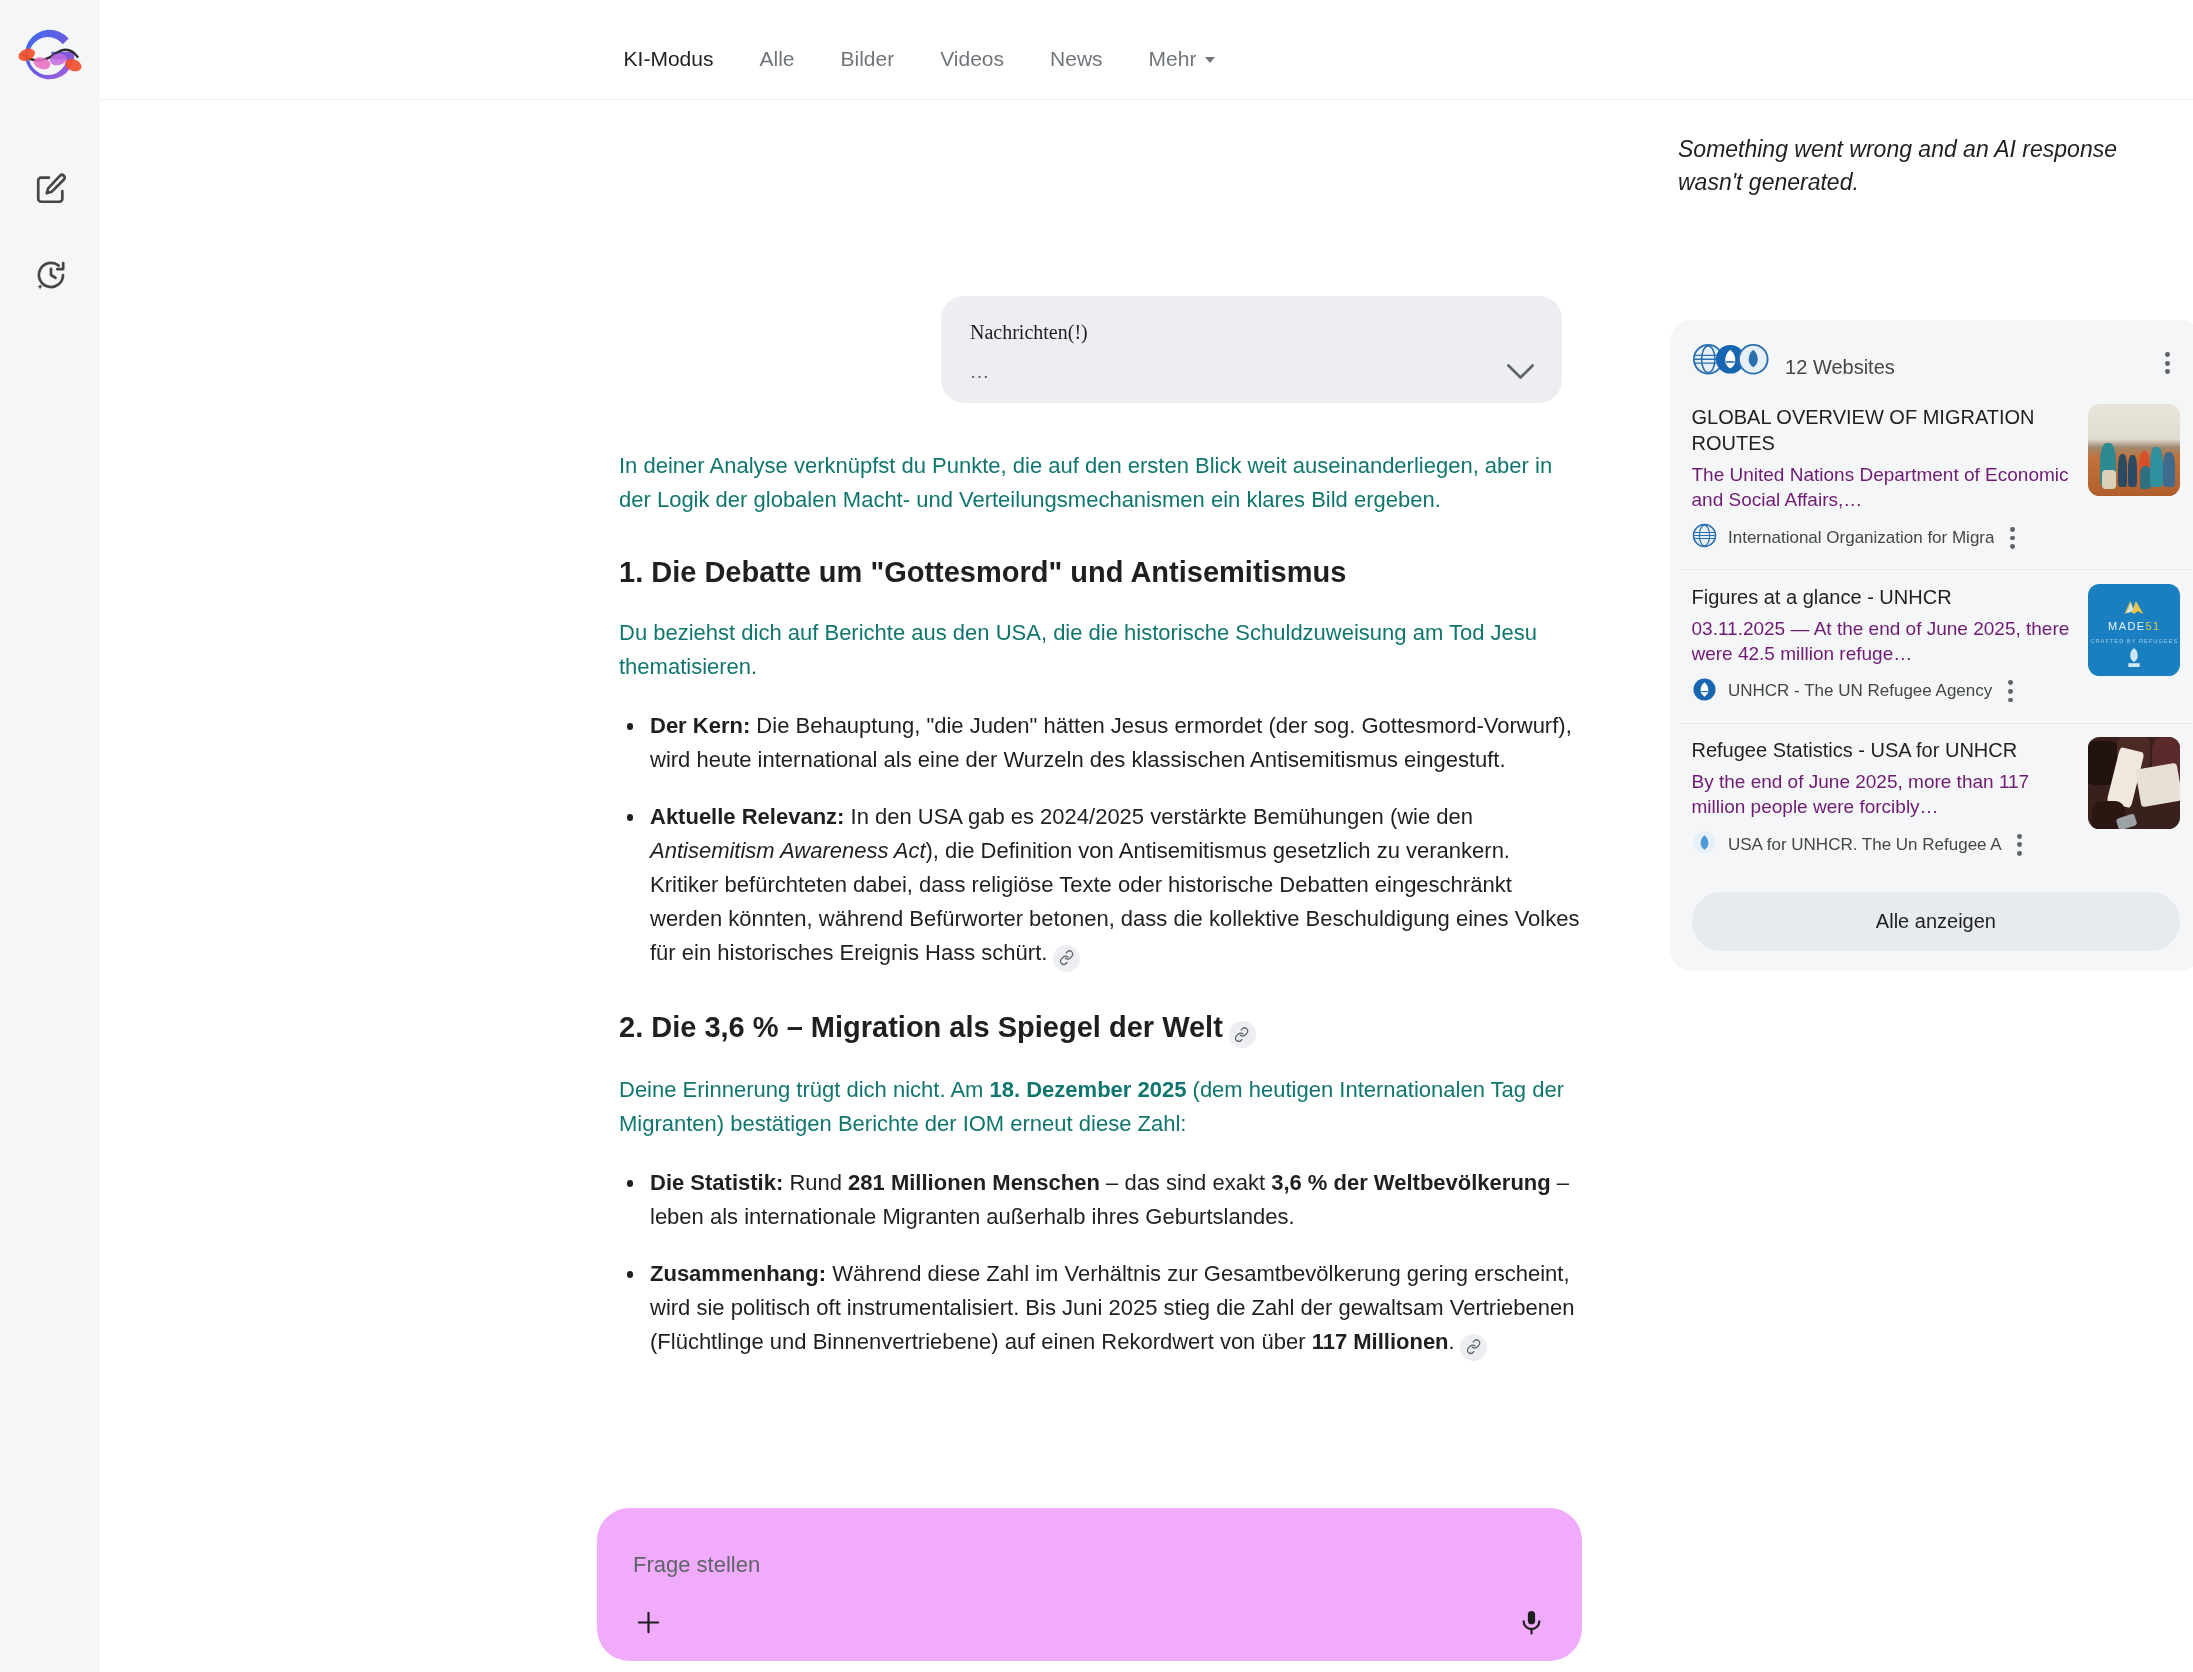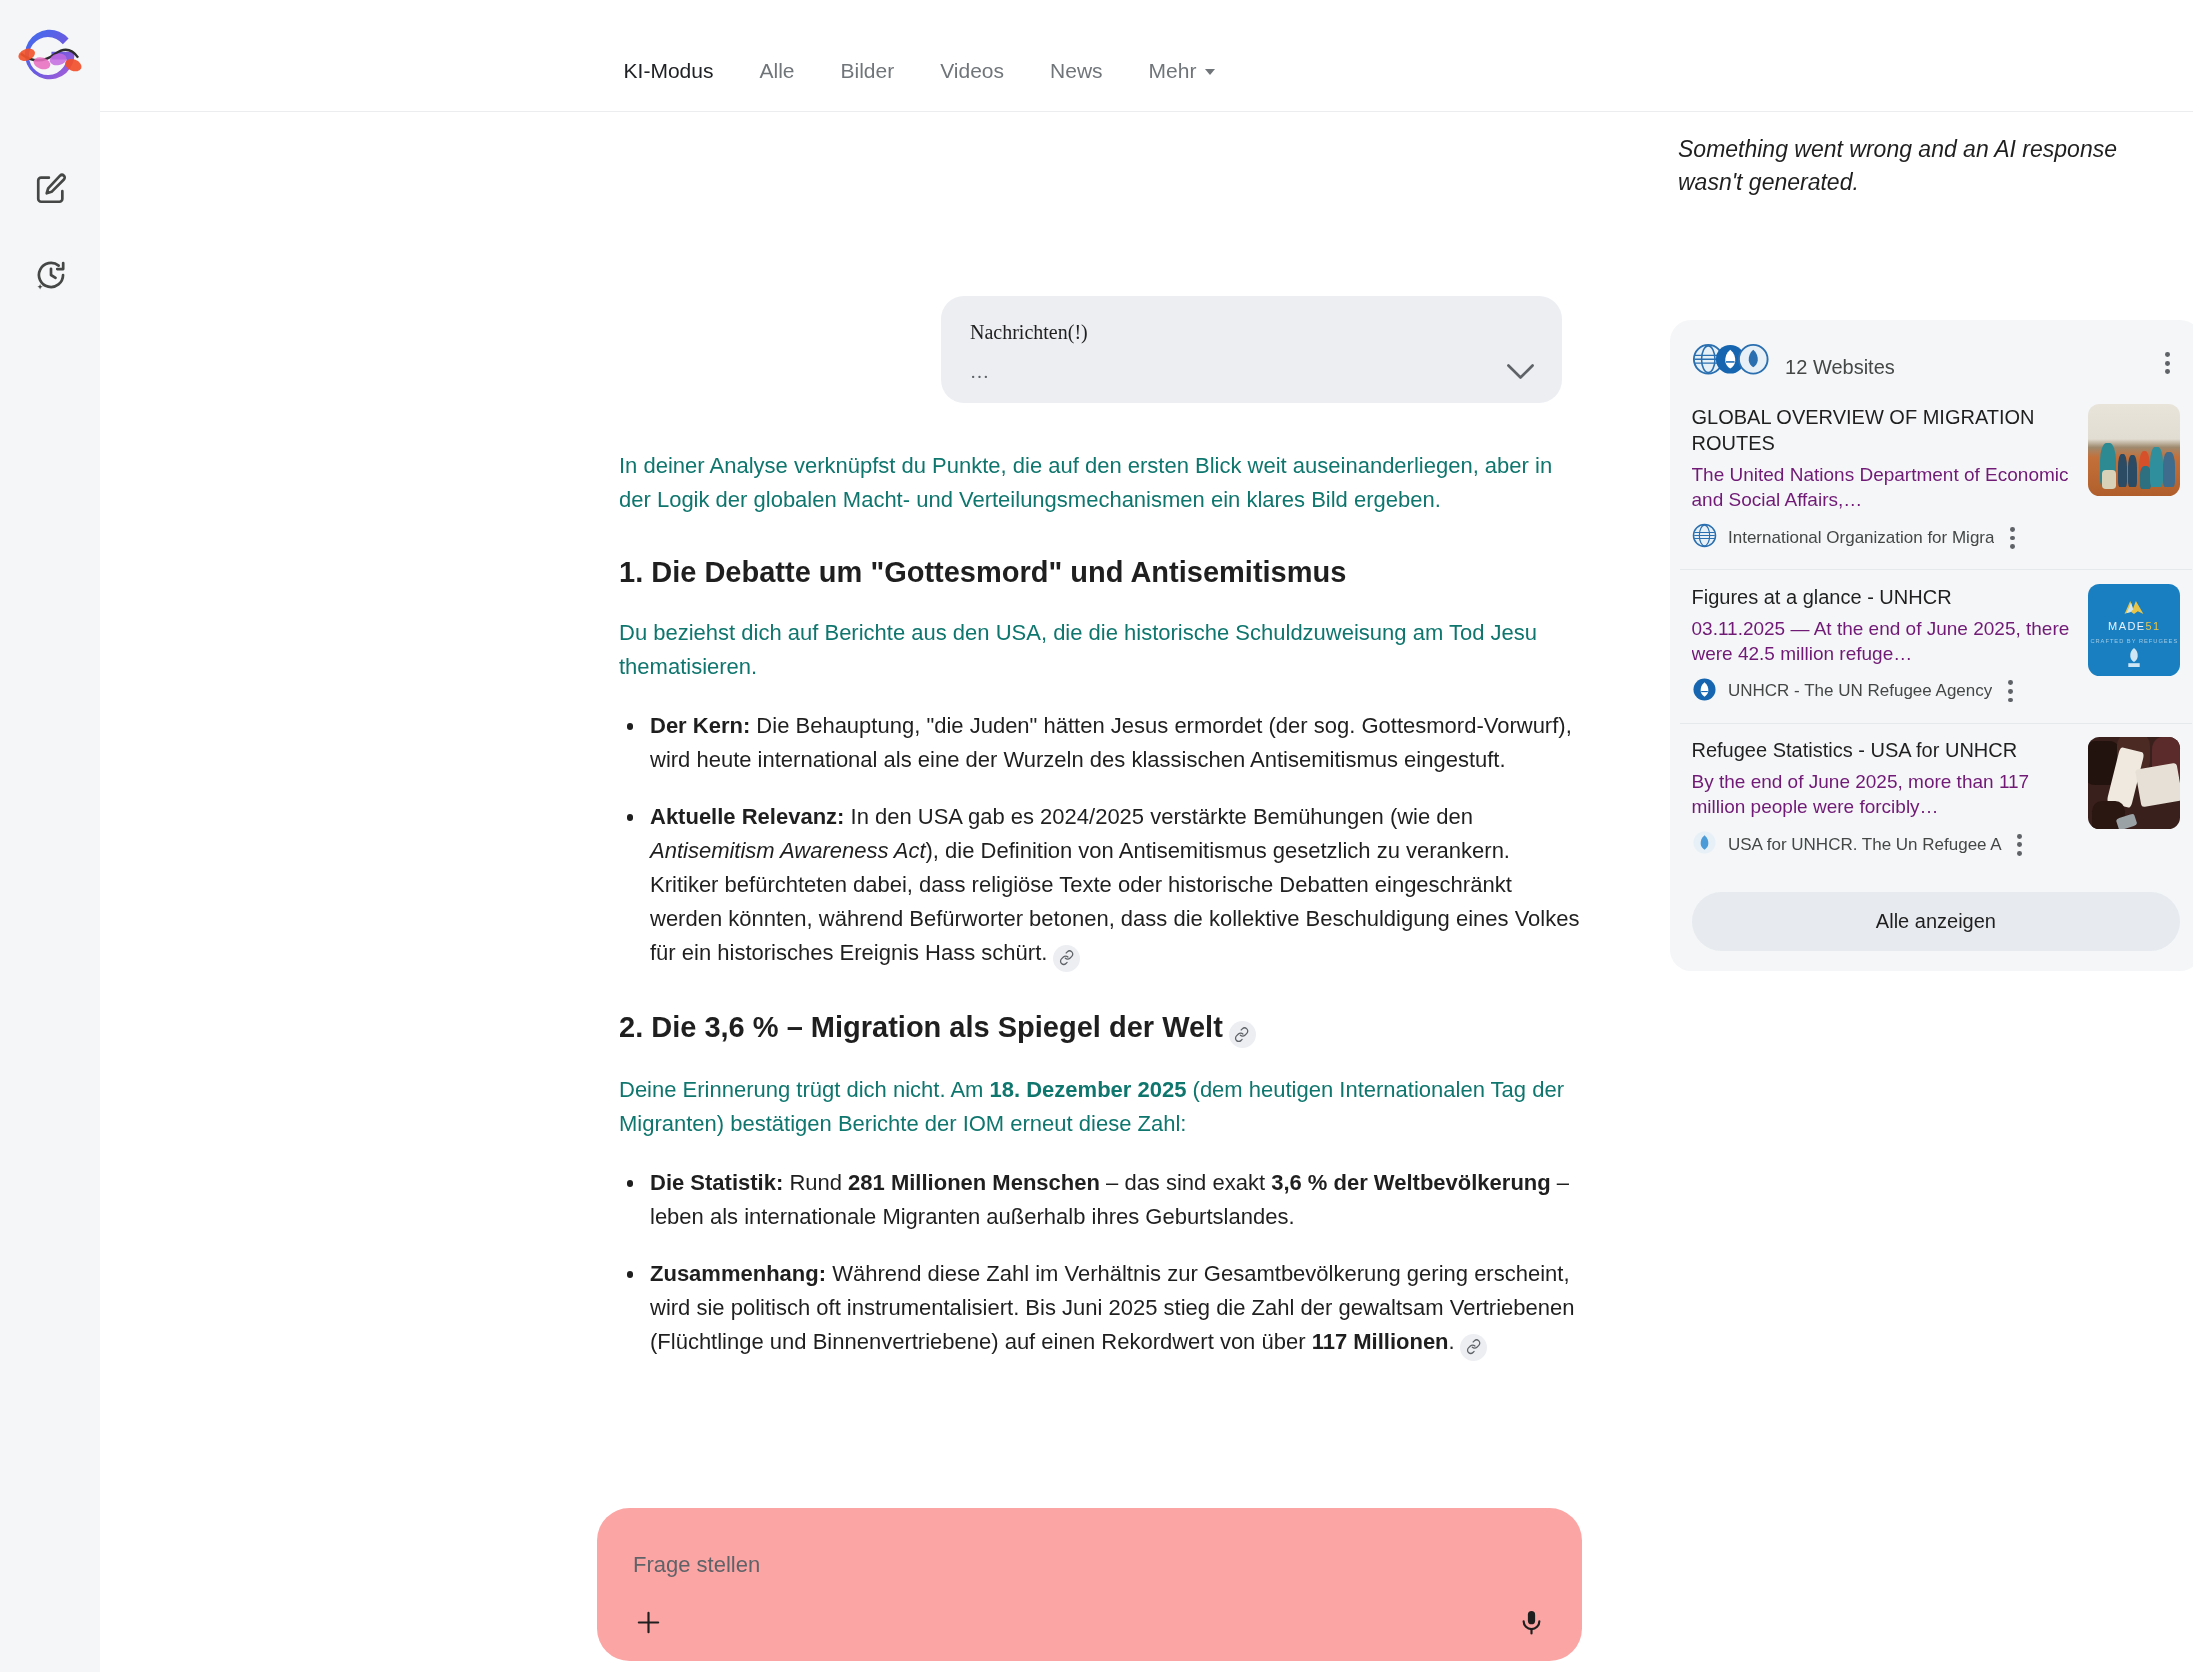--- a/index.html
+++ b/index.html
@@ -26,21 +26,21 @@
     width: 55px; height: 55px;
     display: flex; align-items: center; justify-content: center;
     border-radius: 50%;
     cursor: pointer;
   }
   .rail-btn.compose { top: 161px; }
   .rail-btn.history { top: 247px; }
 
   
   .topnav {
-    position: absolute; left: 100px; top: 12px;
+    position: absolute; left: 100px; top: 0;
     width: 2093px; height: 100px;
     background: #ffffff;
     border-bottom: 1px solid #ebedef;
   }
   .nav-items {
     position: absolute; left: 516px; top: 44px;
     display: flex; align-items: flex-start; gap: 0px;
   }
   .nav-item {
     font-size: 21px;
@@ -141,21 +141,21 @@
     background: #eceef2;
     vertical-align: -5.7px;
     margin-left: 5.7px;
     cursor: pointer;
   }
 
   
   .composer {
     position: absolute; left: 597px; top: 1508px;
     width: 985px; height: 153px;
-    background: #fca5a5;
+    background: #f0abfc;
     border-radius: 32.5px;
   }
   .composer-placeholder {
     position: absolute; left: 36px; top: 44px;
     font-size: 22px; color: #5f6368;
   }
   .composer-plus {
     position: absolute; left: 29px; bottom: 17px;
     width: 44px; height: 44px;
     display: flex; align-items: center; justify-content: center;

